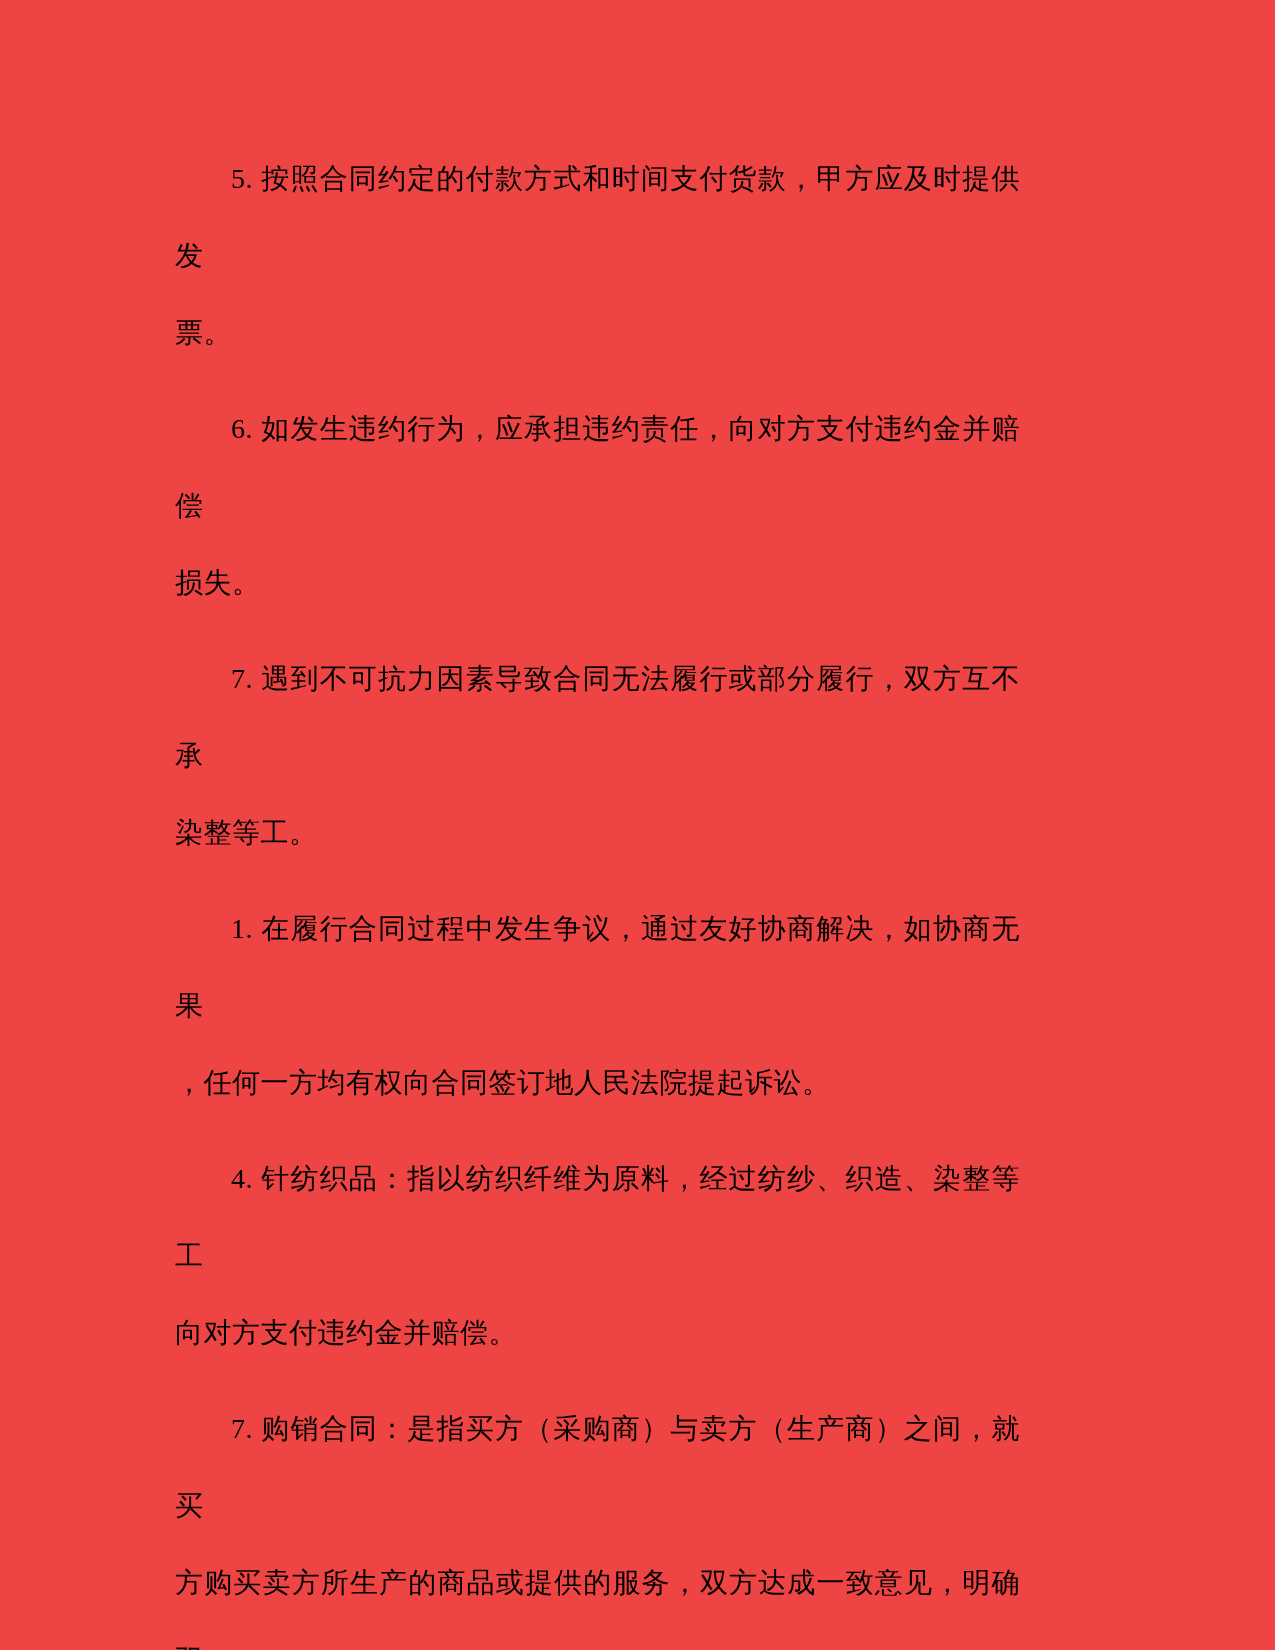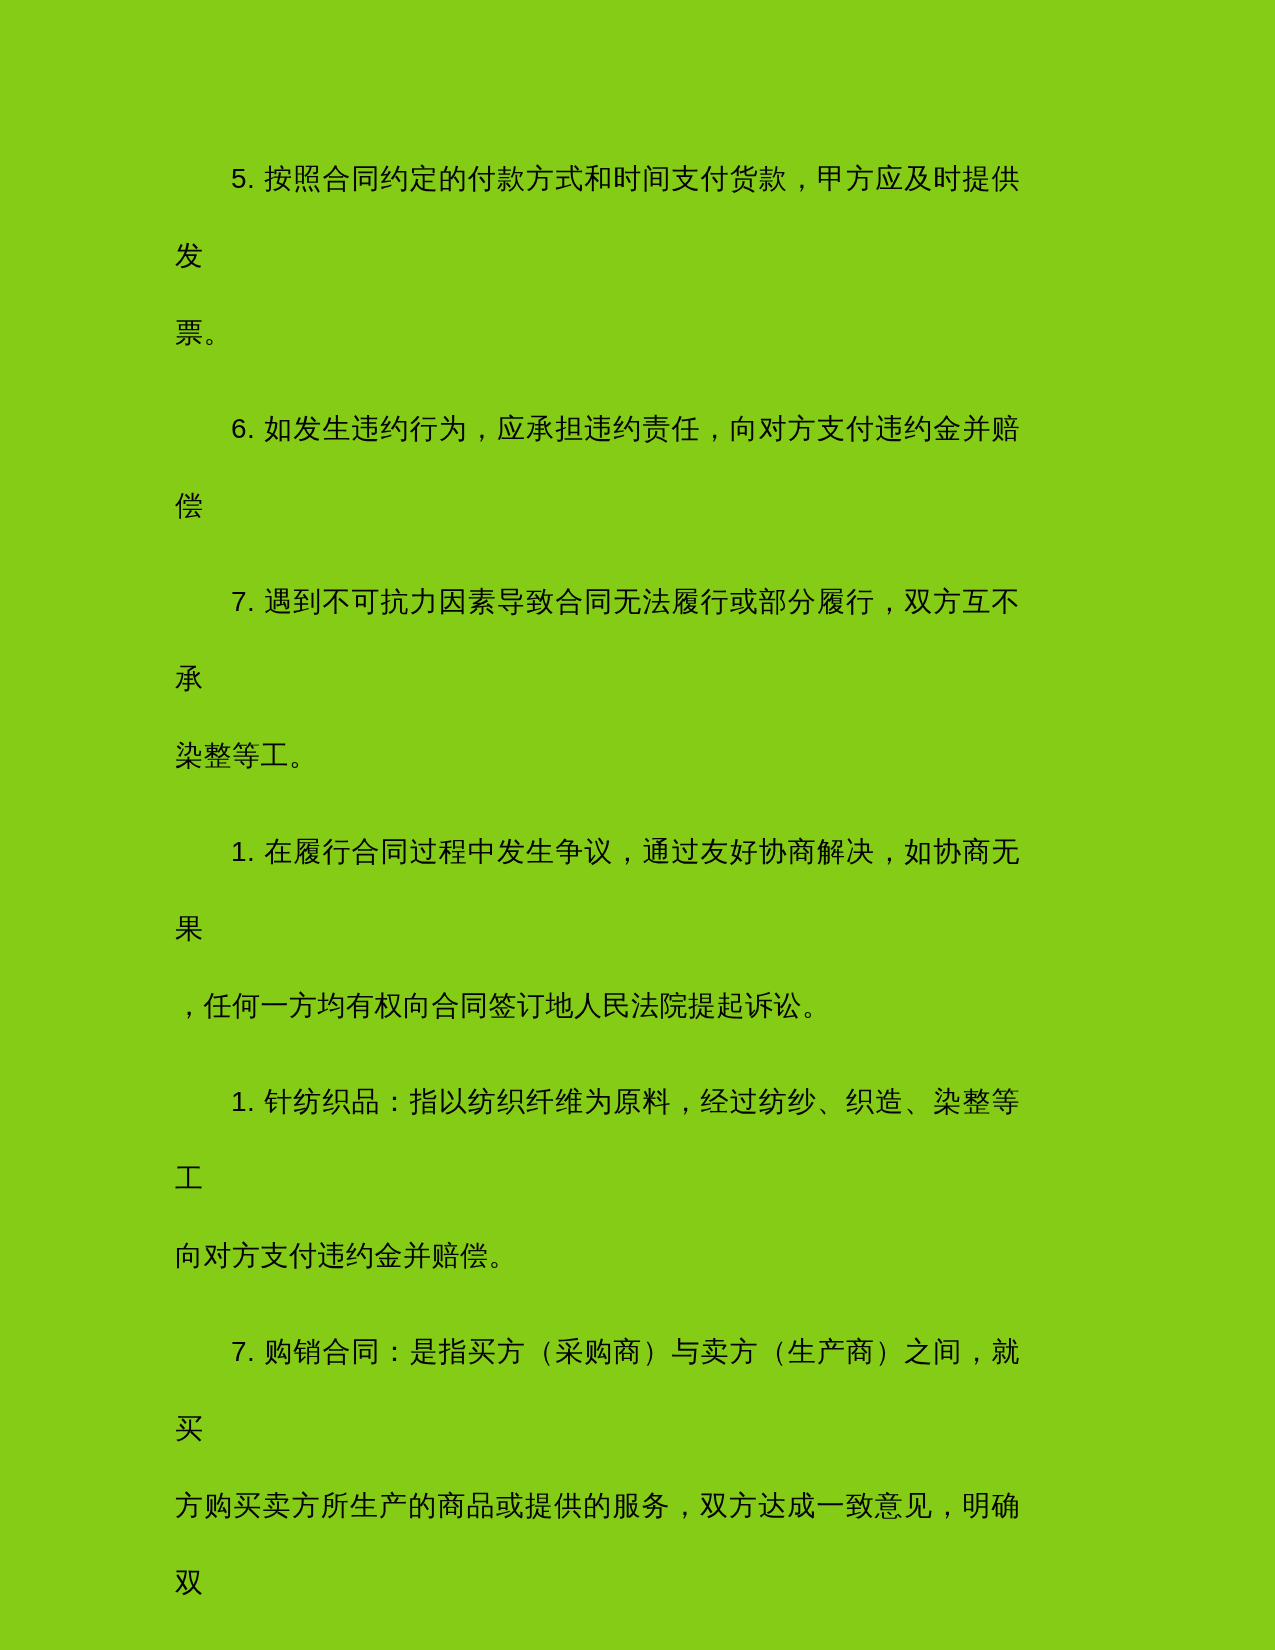--- a/index.html
+++ b/index.html
@@ -4,24 +4,24 @@
 <style>
   html, body {
     margin: 0;
     padding: 0;
     background: #888;
   }
   .page {
     position: relative;
     width: 1275px;
     height: 1650px;
-    background: #84cc16;
+    background: #ef4444;
     margin: 0 auto;
     overflow: hidden;
-    font-family: Liberation Sans, sans-serif;
+    font-family: Liberation Serif, serif;
     color: #000000;
   }
   .content {
     position: absolute;
     left: 175px;
     top: 140px;
     width: 845px;
   }
   .paragraph {
     margin: 0 0 19px 0;
@@ -51,31 +51,32 @@
 <body>
 
 <div class="page">
   <div class="content" id="document-body">
       <div class="paragraph">
         <div class="line first fill">5. 按照合同约定的付款方式和时间支付货款，甲方应及时提供发</div>
         <div class="line last">票。</div>
       </div>
       <div class="paragraph">
         <div class="line first fill">6. 如发生违约行为，应承担违约责任，向对方支付违约金并赔偿</div>
+        <div class="line last">损失。</div>
       </div>
       <div class="paragraph">
         <div class="line first fill">7. 遇到不可抗力因素导致合同无法履行或部分履行，双方互不承</div>
         <div class="line last">染整等工。</div>
       </div>
       <div class="paragraph">
         <div class="line first fill">1. 在履行合同过程中发生争议，通过友好协商解决，如协商无果</div>
         <div class="line last">，任何一方均有权向合同签订地人民法院提起诉讼。</div>
       </div>
       <div class="paragraph">
-        <div class="line first fill">1. 针纺织品：指以纺织纤维为原料，经过纺纱、织造、染整等工</div>
+        <div class="line first fill">4. 针纺织品：指以纺织纤维为原料，经过纺纱、织造、染整等工</div>
         <div class="line last">向对方支付违约金并赔偿。</div>
       </div>
       <div class="paragraph">
         <div class="line first fill">7. 购销合同：是指买方（采购商）与卖方（生产商）之间，就买</div>
         <div class="line fill">方购买卖方所生产的商品或提供的服务，双方达成一致意见，明确双</div>
       </div>
     </div>
 </div>
 
 </body></html>

